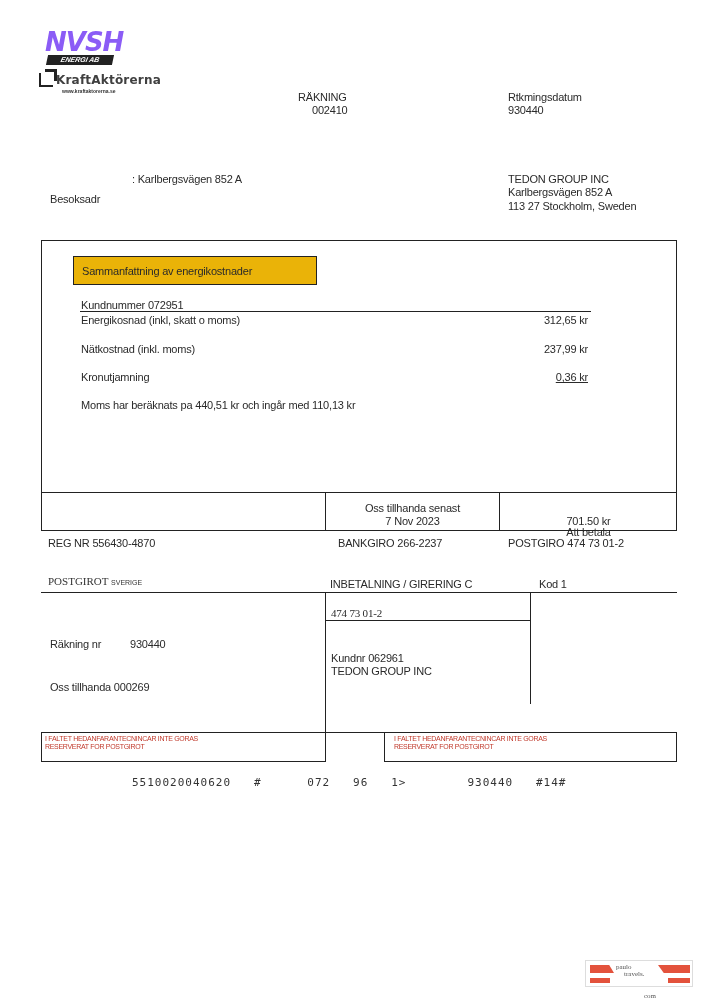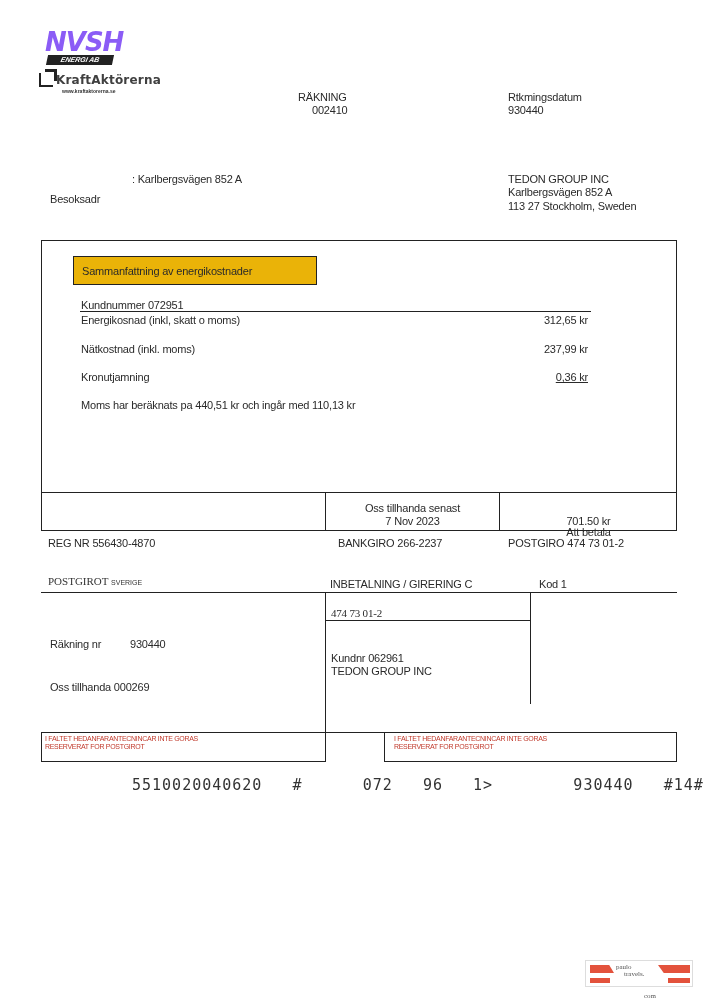--- a/index.html
+++ b/index.html
@@ -38,21 +38,21 @@
   .pg-brand small { font-family: "Liberation Sans", sans-serif; font-size: 7px; letter-spacing: 0; }
   .pg-hline { left: 41px; top: 592px; width: 636px; border-top: 1.5px solid #222; }
   .pg-v1 { left: 325px; top: 592px; height: 140px; border-left: 1.5px solid #222; }
   .pg-v2 { left: 530px; top: 592px; height: 112px; border-left: 1.5px solid #222; }
   .pg-h2 { left: 325px; top: 620px; width: 205px; border-top: 1.5px solid #222; }
   .pg-h3 { left: 41px; top: 732px; width: 636px; border-top: 1.5px solid #222; }
   .res-box { height: 30px; border: 1.5px solid #222; padding: 2px 0 0 3px; }
   .res-text { font-size: 7px; line-height: 8px; color: #c0392b; letter-spacing: -0.3px; text-transform: uppercase; }
   .res-left { left: 41px; top: 732px; width: 285px; }
   .res-right { left: 384px; top: 732px; width: 293px; }
-  .ocr-line { left: 132px; top: 776px; font-family: "DejaVu Sans Mono", monospace; font-size: 15px; color: #333; letter-spacing: 1px; white-space: pre; }
+  .ocr-line { left: 132px; top: 776px; font-family: "DejaVu Sans Mono", monospace; font-size: 11px; color: #333; letter-spacing: 1px; white-space: pre; }
 
   
   .watermark { left: 585px; top: 960px; width: 108px; height: 27px; border: 1px solid #ddd; background: #fff; }
   .wm-bar { position: absolute; height: 8px; background: #e3523c; }
   .wm-text { position: absolute; font-family: "Liberation Serif", serif; font-size: 7px; color: #555; line-height: 7px; }
 </style>
 </head>
 <body>
 
 <div class="abs logo-nvsh">

